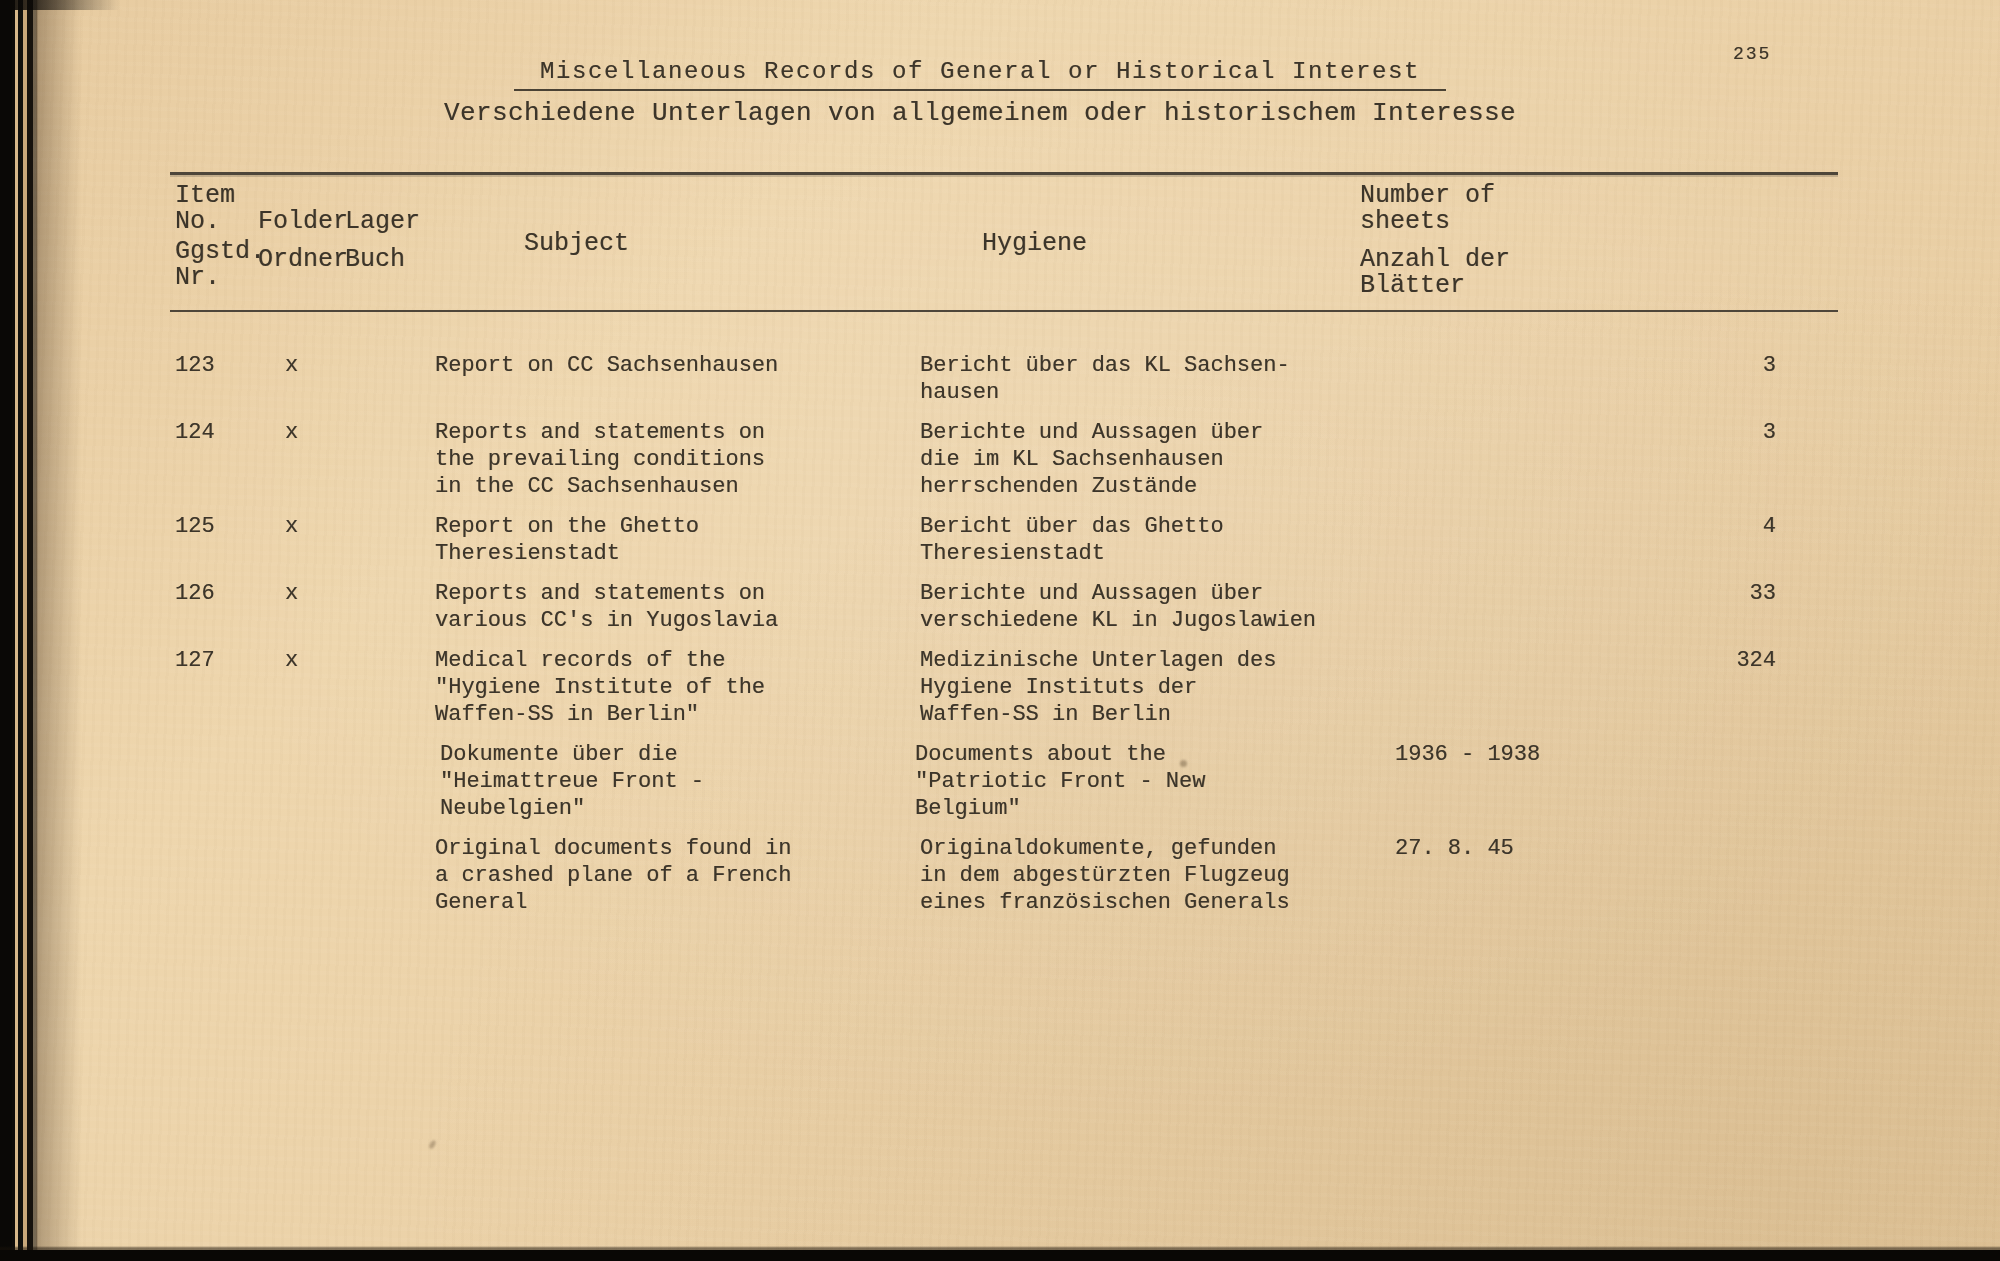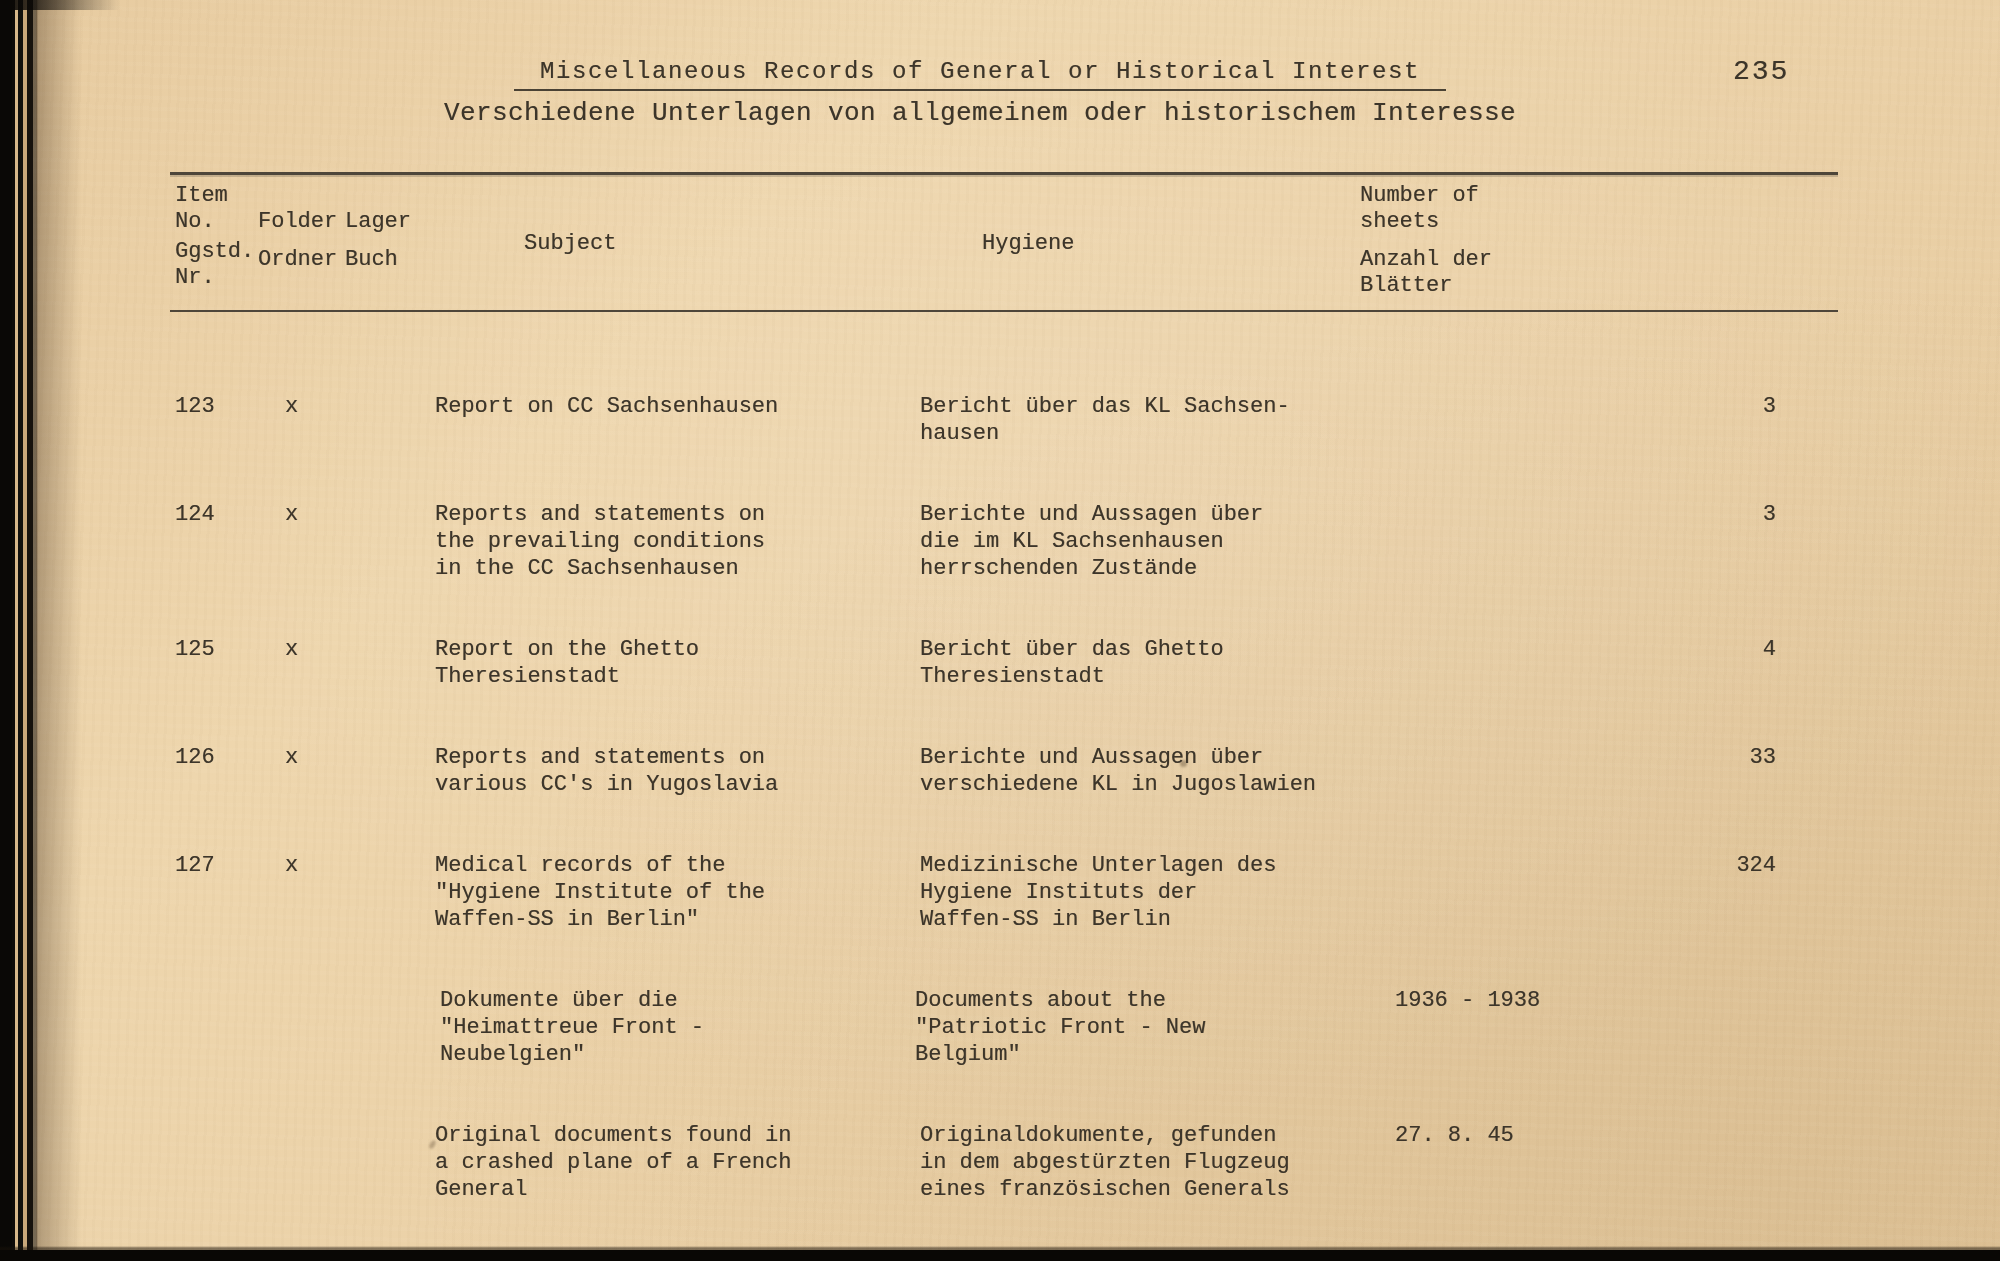--- a/index.html
+++ b/index.html
@@ -43,22 +43,22 @@
   .bottom-edge{
     position:absolute;left:0;bottom:0;width:100%;height:15px;
     background:linear-gradient(0deg,#090705 0 11px, rgba(25,18,10,0.5) 11px 13px, rgba(25,18,10,0) 15px);
   }
   .corner-top{
     position:absolute;left:0;top:0;width:120px;height:10px;
     background:linear-gradient(90deg,#0a0806, rgba(10,8,6,0));
   }
 
   .page-number{
-    position:absolute;left:1733px;top:56px;
-    font-size:28px;letter-spacing:2px;
+    position:absolute;left:1733px;top:44px;
+    font-size:18px;letter-spacing:2px;
   }
 
   .title-block{
     position:absolute;left:440px;top:58px;width:1080px;text-align:center;
   }
   .title{
     display:inline-block;
     font-size:24px;letter-spacing:1.6px;font-weight:normal;
     padding:0 26px 4px 26px;
     border-bottom:2px solid #4a4234;
@@ -71,33 +71,33 @@
   }
 
   .rule{position:absolute;left:170px;width:1668px;background:#4e463a;}
   .rule-top{top:172px;height:3px;box-shadow:0 2px 0 rgba(78,70,58,0.25);}
   .rule-mid{top:310px;height:2px;}
 
   .cols{display:grid;grid-template-columns:85px 90px 87px 480px 448px 248px 230px;}
 
   .thead{
     position:absolute;left:170px;top:175px;width:1668px;height:133px;
-    font-size:22px;line-height:26px;
+    font-size:25px;line-height:26px;
   }
   .hcell{position:relative;height:133px;white-space:pre-line;}
   .h-abs{position:absolute;left:0;}
   .pad5{padding-left:5px;}
   .pad3{padding-left:3px;}
 
   .tbody{
     position:absolute;left:170px;top:352px;width:1668px;
     font-size:22px;line-height:27px;
   }
   .trow{margin-bottom:13px;}
-  .c{white-space:pre-line;margin-top:41px;}
+  .c{white-space:pre-line;}
   .c-item{padding-left:5px;}
   .c-folder{padding-left:30px;}
   .c-subject{padding-left:3px;}
   .c-betreff{padding-left:8px;}
   .c-time{padding-left:35px;}
   .c-sheets{text-align:right;padding-right:62px;}
 
   
   .ink, .title, .subtitle, .page-number{
     text-shadow:0.4px 0.4px 0 rgba(70,58,42,0.35), -0.2px 0 0 rgba(70,58,42,0.2);

